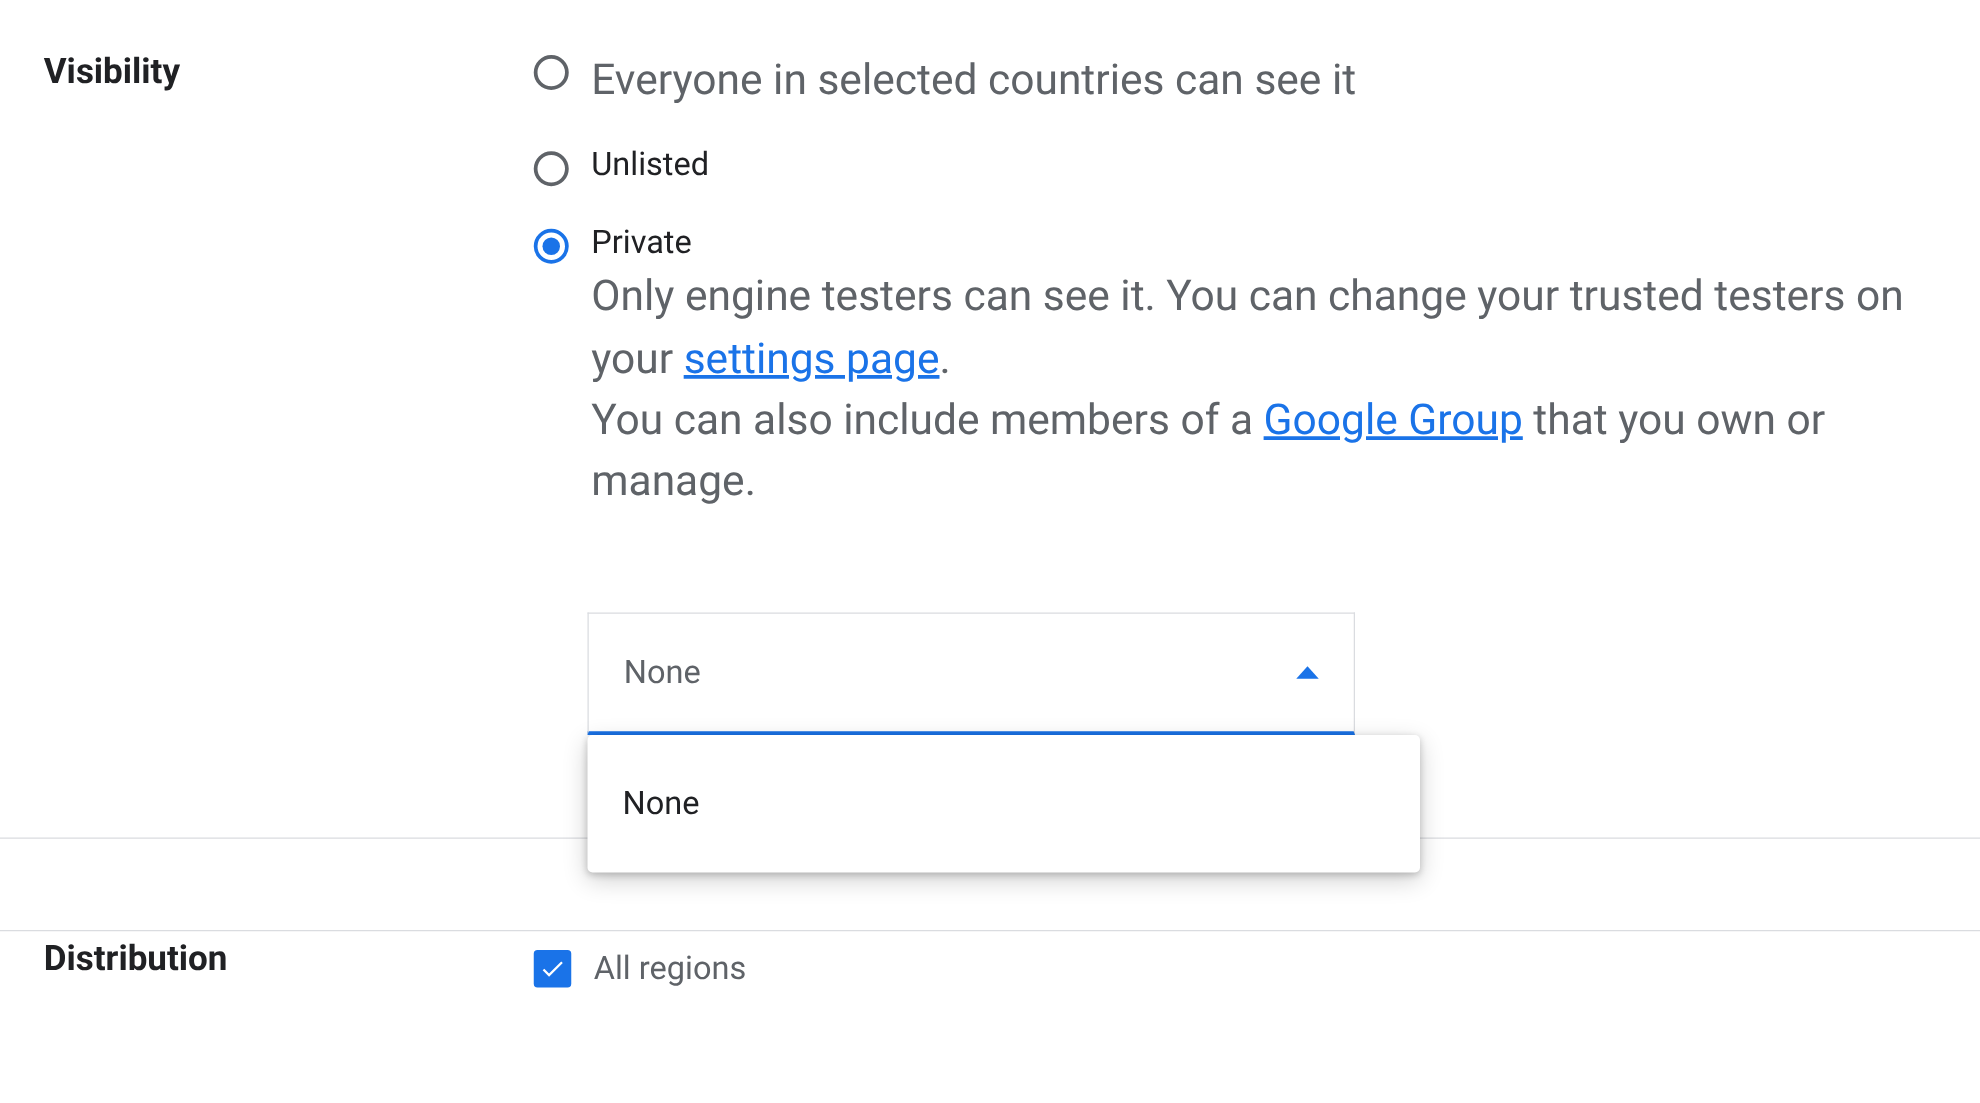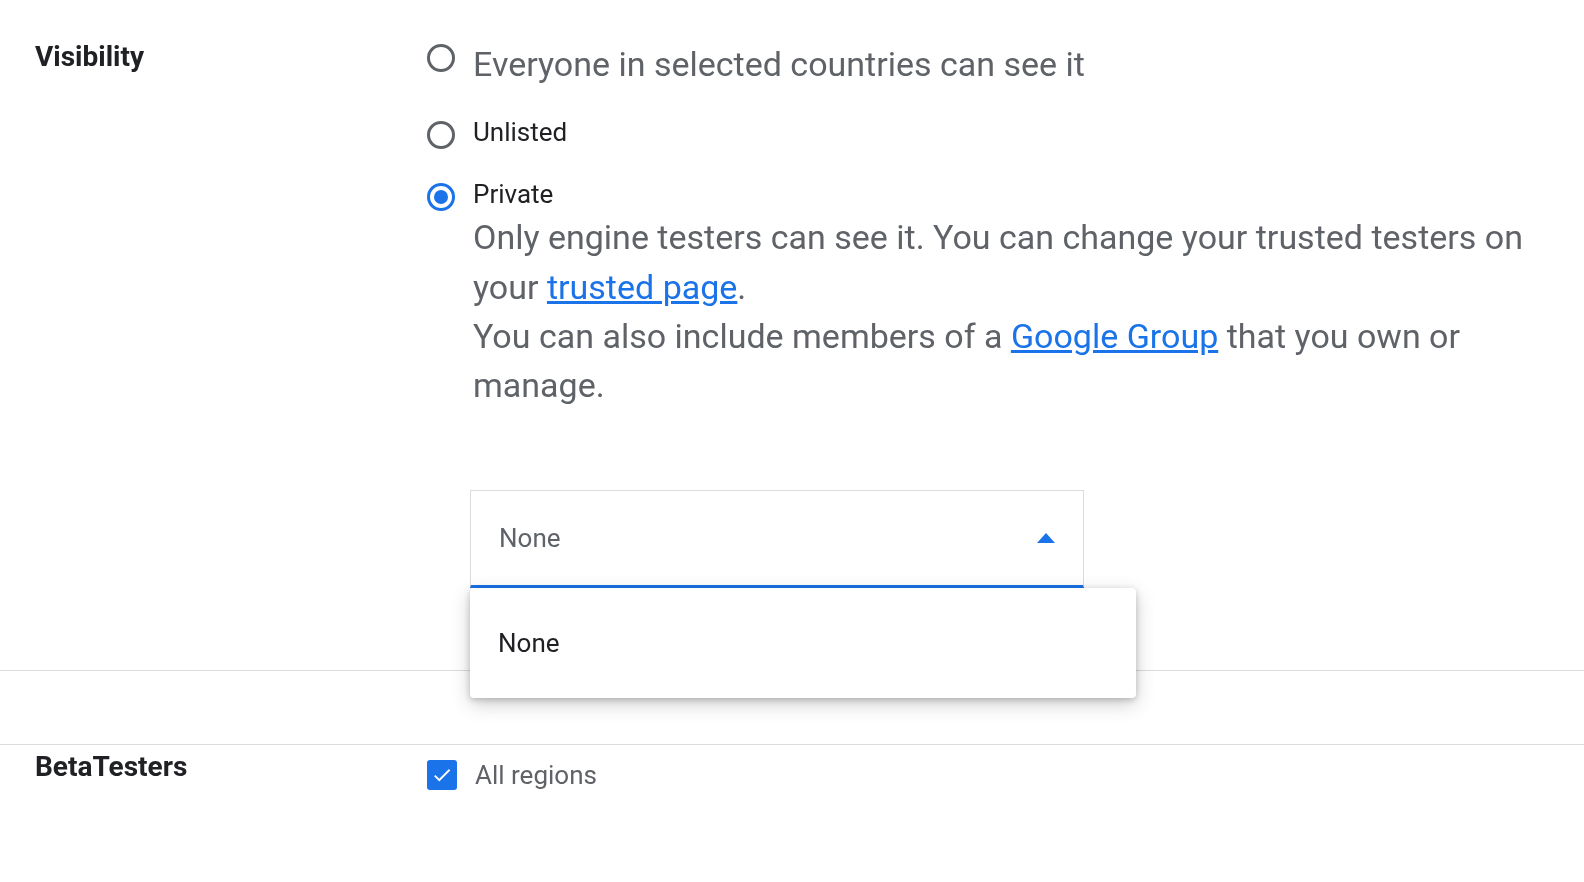--- a/index.html
+++ b/index.html
@@ -188,35 +188,35 @@
       <div class="radio-text">
         <div class="radio-title">Unlisted</div>
       </div>
     </div>
 
     <div class="radio-option">
       <div class="radio-button selected"></div>
       <div class="radio-text">
         <div class="radio-title">Private</div>
         <div class="radio-desc">
-          <span>Only engine testers can see it. You can change your trusted testers on your </span><a href="#">trusted page</a><span>.</span><br>
+          <span>Only engine testers can see it. You can change your trusted testers on your </span><a href="#">settings page</a><span>.</span><br>
           <span>You can also include members of a </span><a href="#">Google Group</a><span> that you own or manage.</span>
         </div>
       </div>
     </div>
 
   </div>
 </div>
 
 <div class="divider"></div>
 <div class="divider2"></div>
 
 <div class="dist-row">
   <div class="label-col">
-    <div class="section-label">BetaTesters</div>
+    <div class="section-label">Distribution</div>
   </div>
   <div class="dist-content">
     <div class="checkbox">
       <svg viewBox="0 0 24 24">
           <path fill="#fff" d="M9 16.17L4.83 12l-1.42 1.41L9 19 21 7l-1.41-1.41z"></path>
         </svg>
     </div>
     <div class="dist-text">All regions</div>
   </div>
 </div>

